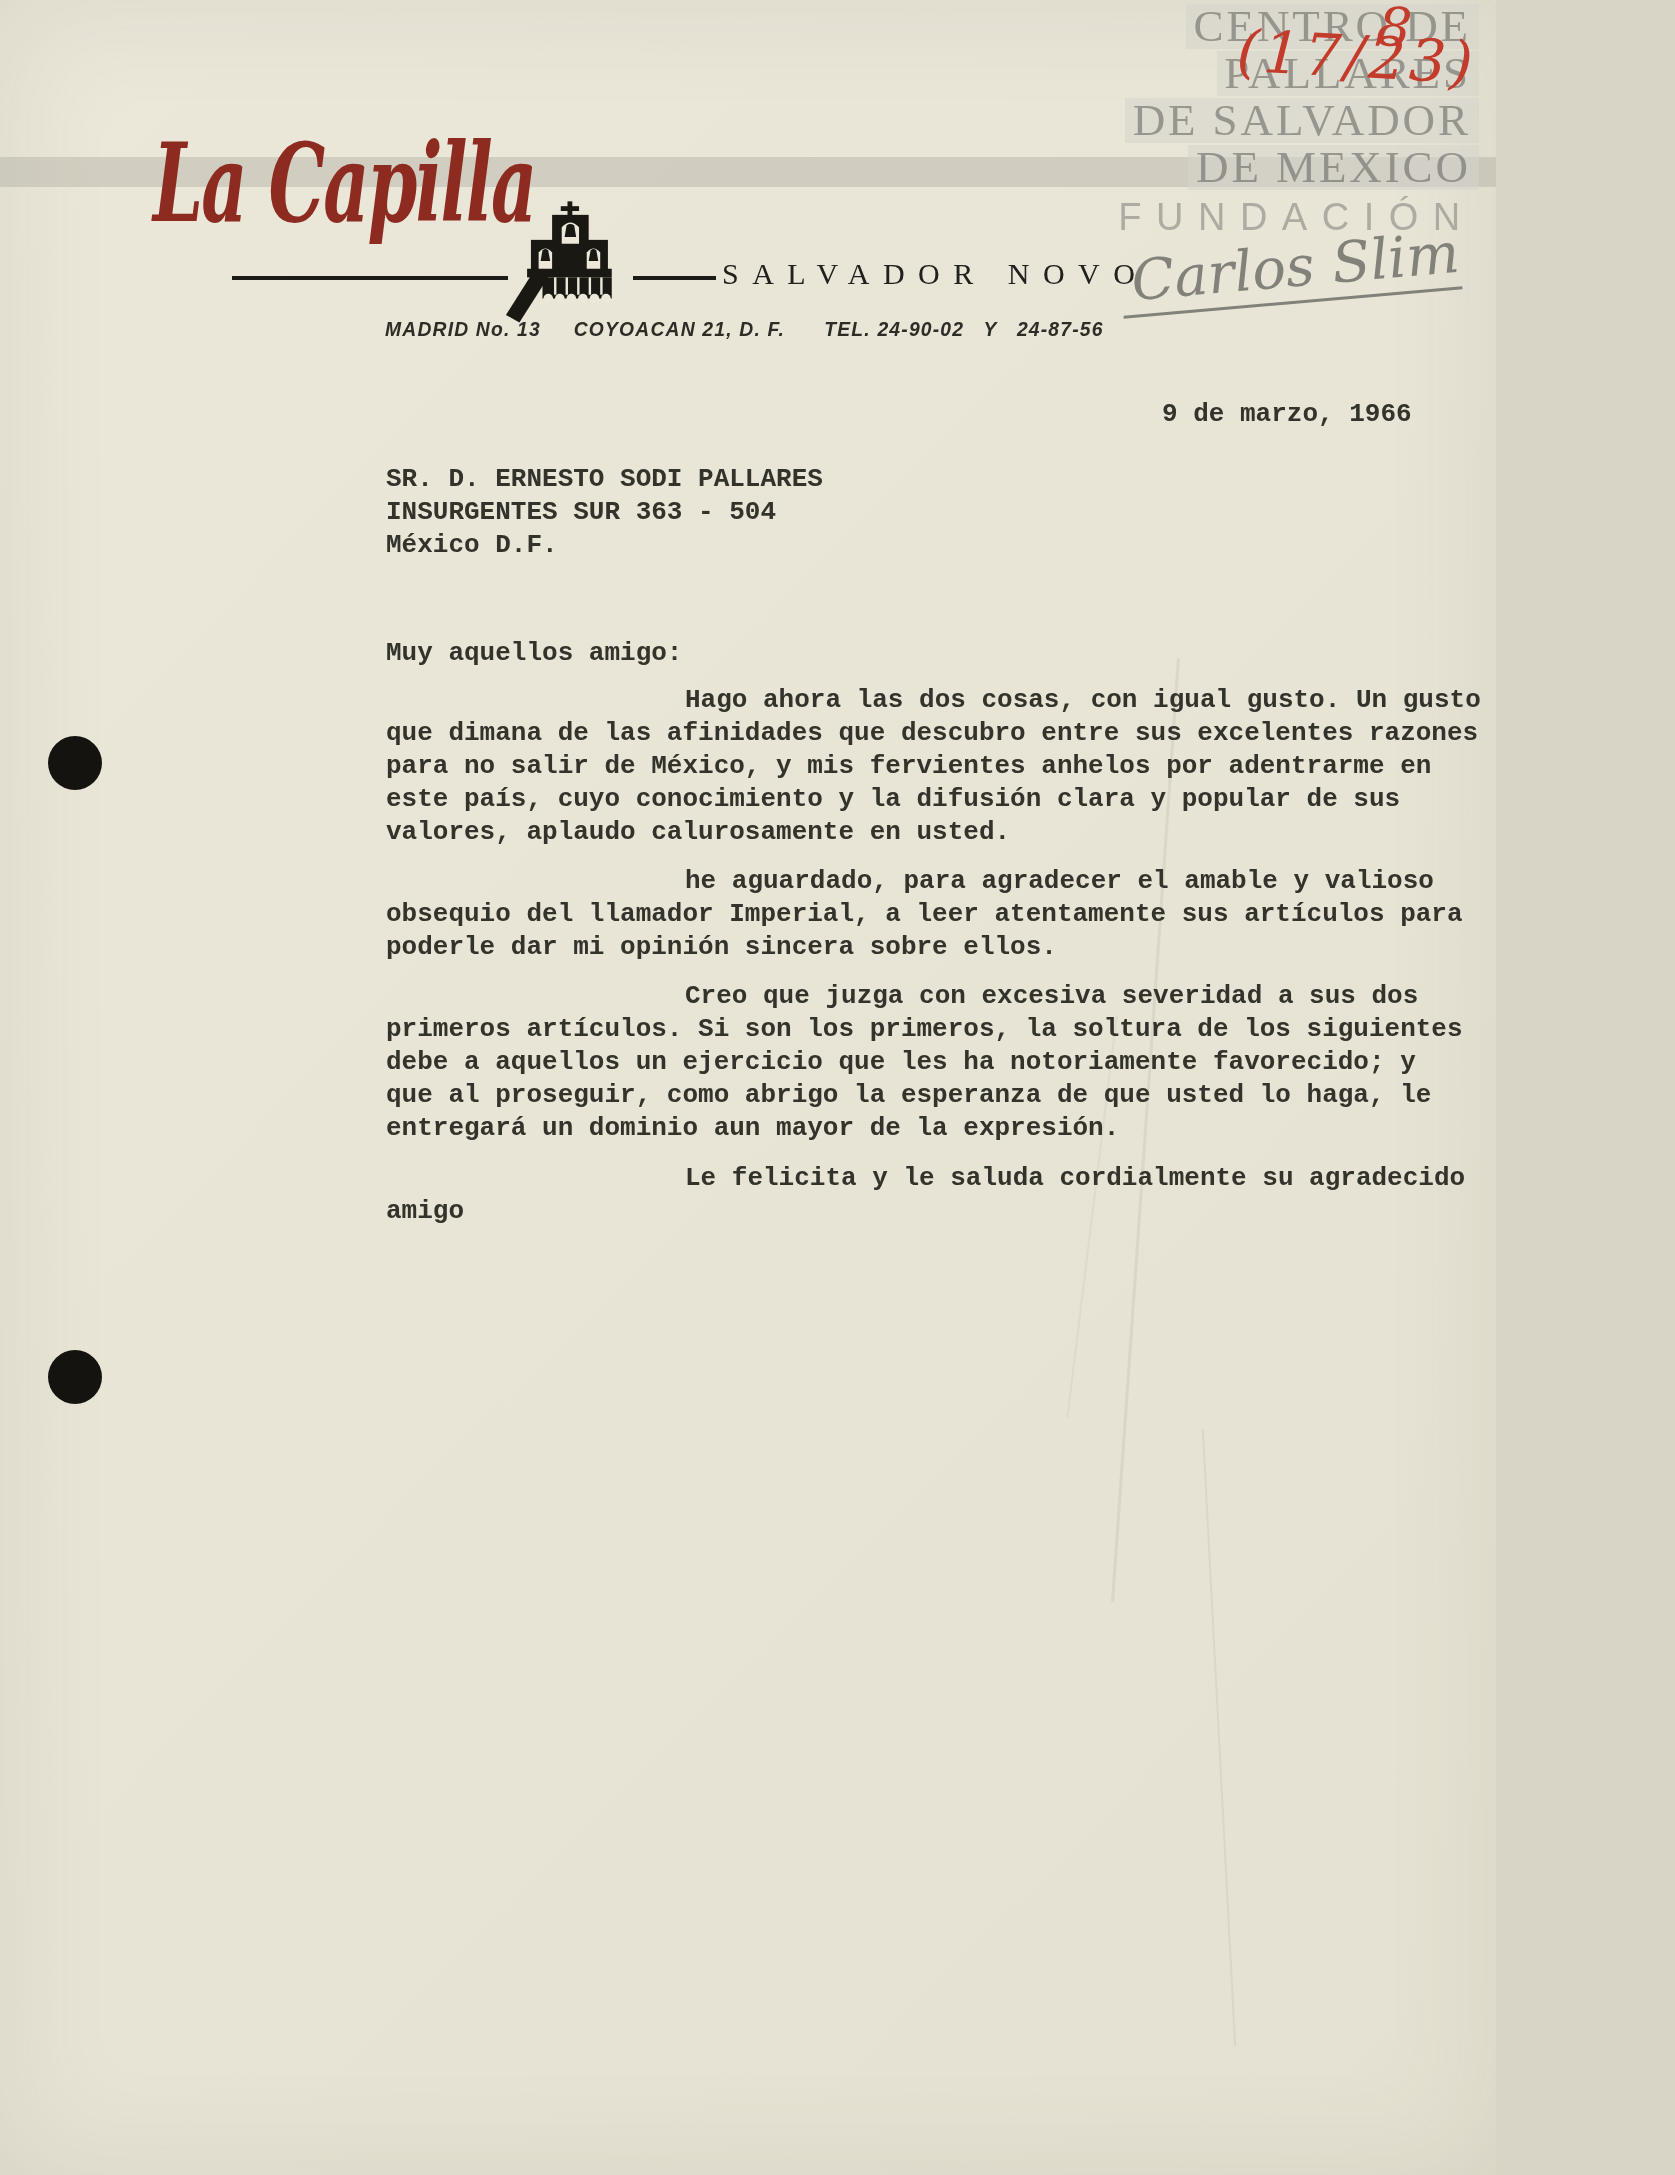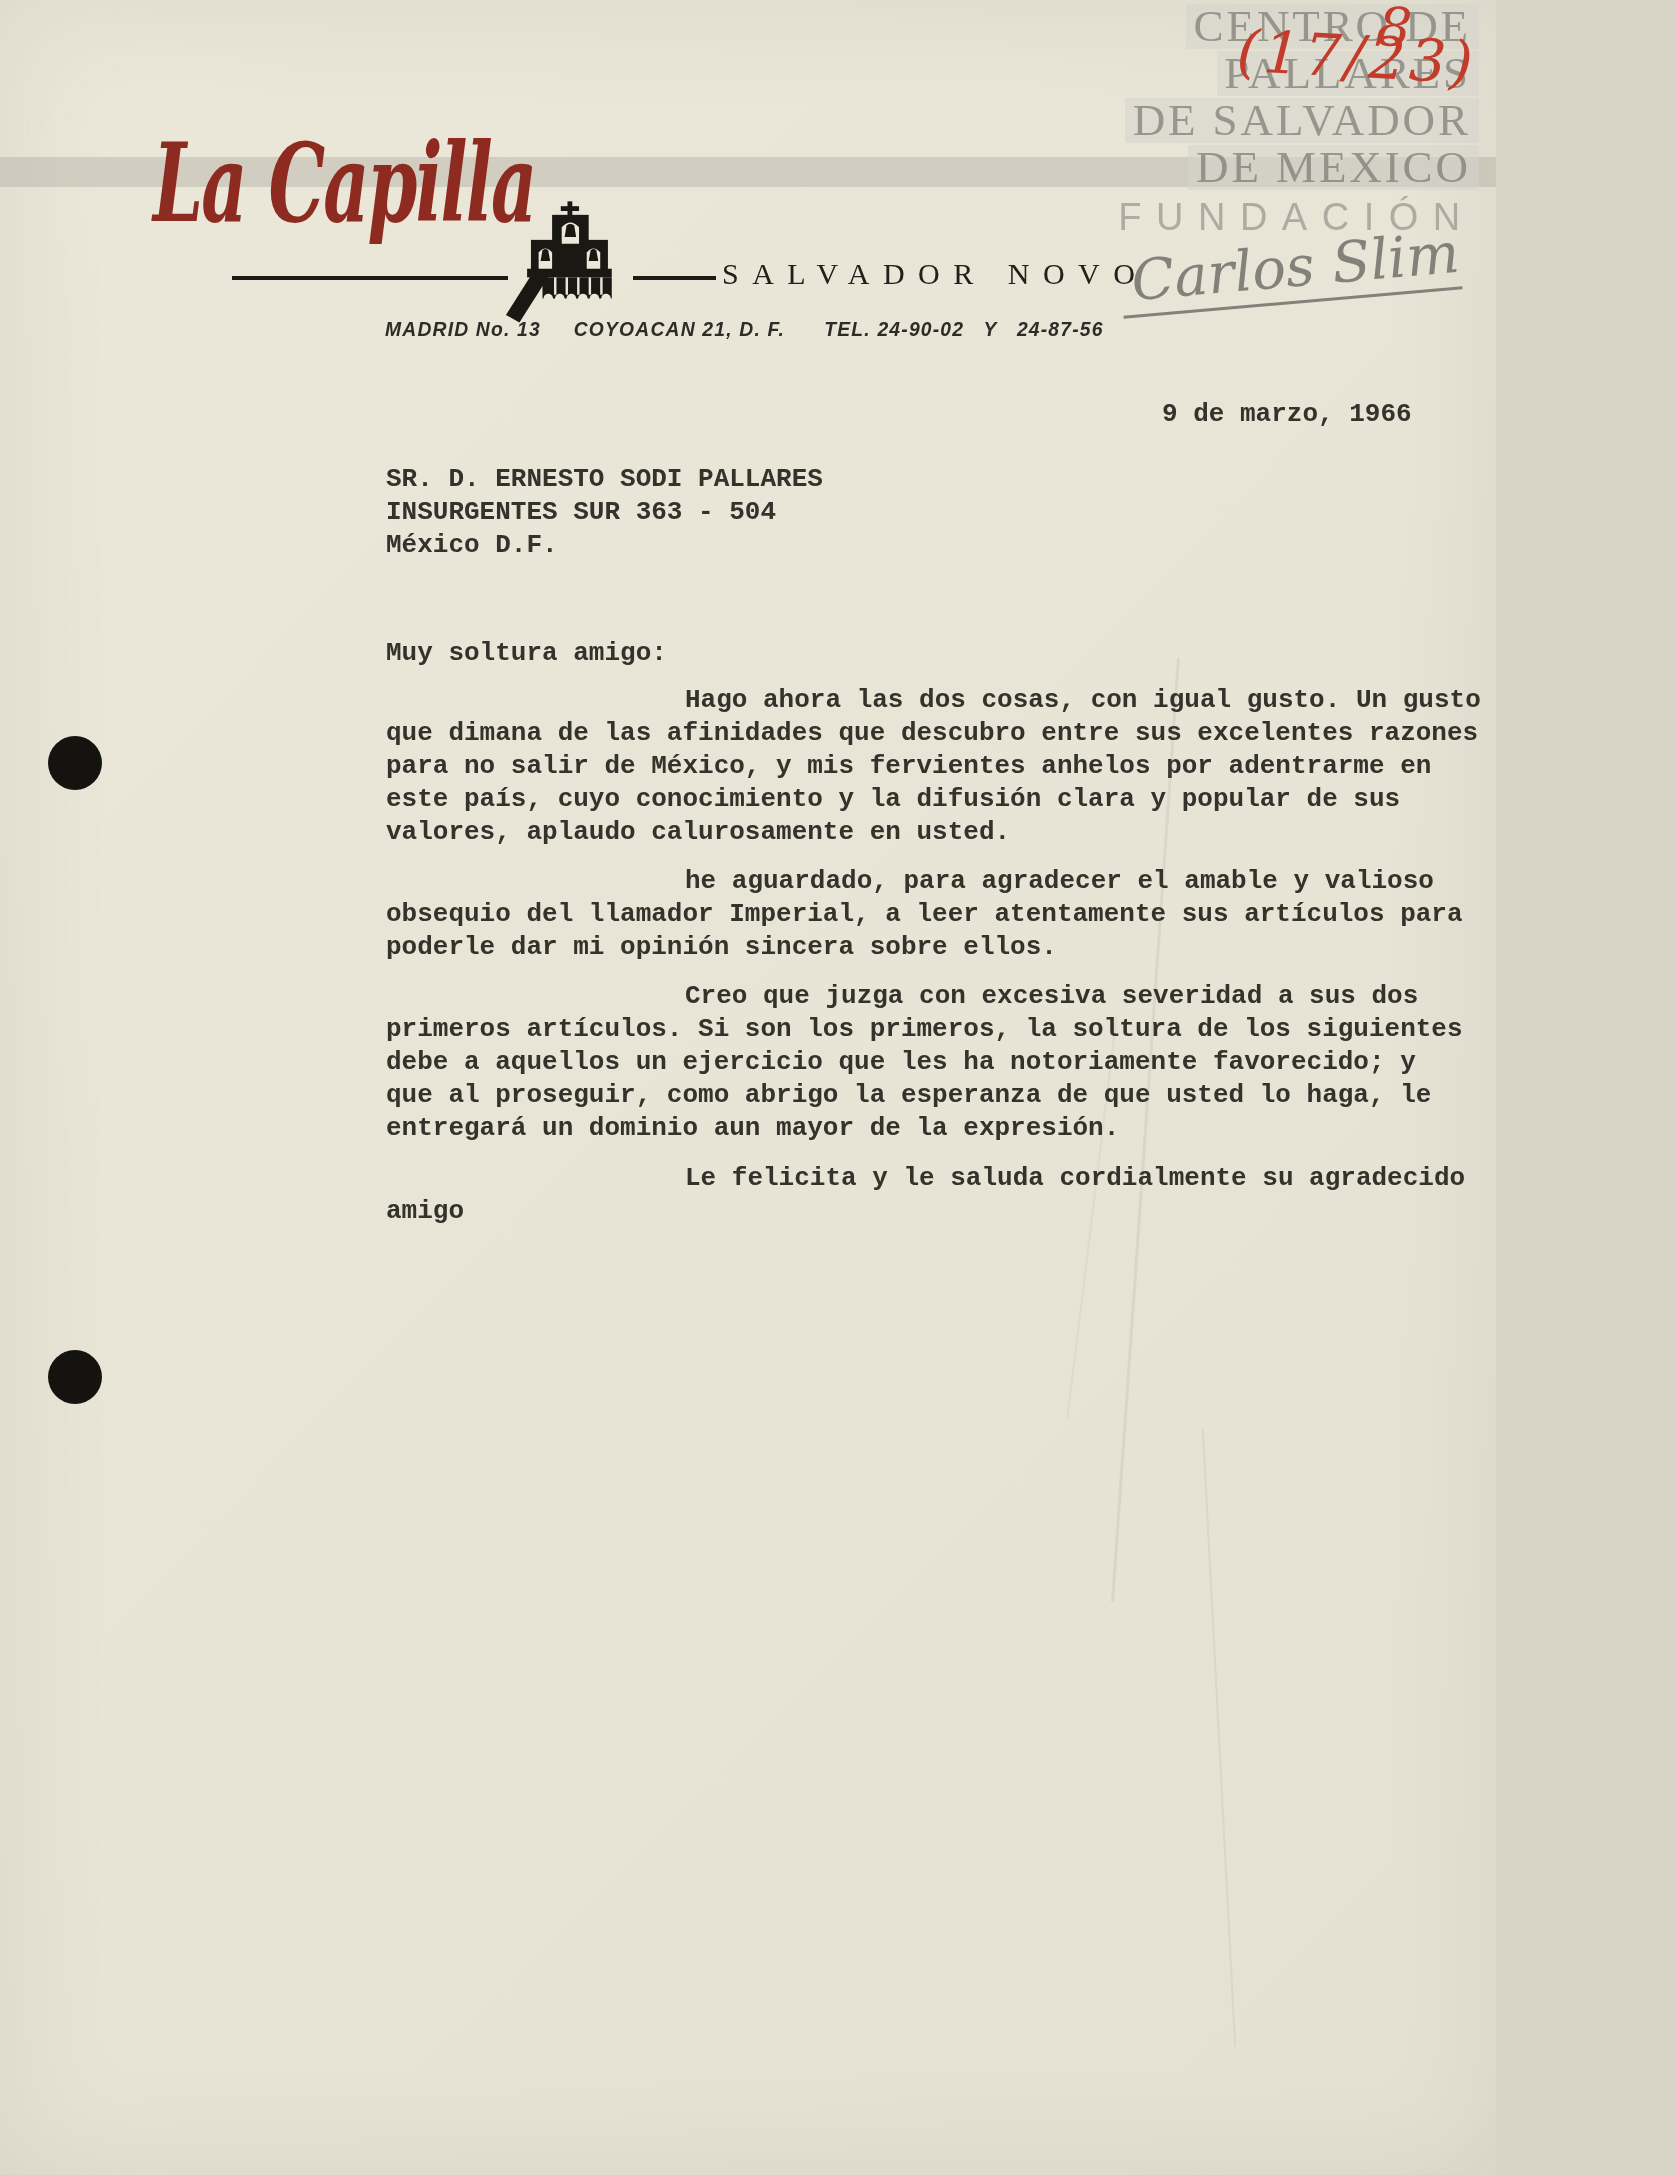--- a/index.html
+++ b/index.html
@@ -142,21 +142,21 @@
   <div class="rule r2"></div>
   <div class="lh-name">SALVADOR NOVO</div>
   <div class="lh-addr">MADRID No. 13     COYOACAN 21, D. F.      TEL. 24-90-02   Y   24-87-56</div>
 
   <div class="tw date">9 de marzo, 1966</div>
   <div class="tw recipient">SR. D. ERNESTO SODI PALLARES
 INSURGENTES SUR 363 - 504
 México D.F.</div>
 
   <div class="letter-body">
-    <div class="tw salutation">Muy soltura amigo:</div>
+    <div class="tw salutation">Muy aquellos amigo:</div>
     <div class="tw para">Hago ahora las dos cosas, con igual gusto. Un gusto
 que dimana de las afinidades que descubro entre sus excelentes razones
 para no salir de México, y mis fervientes anhelos por adentrarme en
 este país, cuyo conocimiento y la difusión clara y popular de sus
 valores, aplaudo calurosamente en usted.</div>
     <div class="tw para">he aguardado, para agradecer el amable y valioso
 obsequio del llamador Imperial, a leer atentamente sus artículos para
 poderle dar mi opinión sincera sobre ellos.</div>
     <div class="tw para">Creo que juzga con excesiva severidad a sus dos
 primeros artículos. Si son los primeros, la soltura de los siguientes

